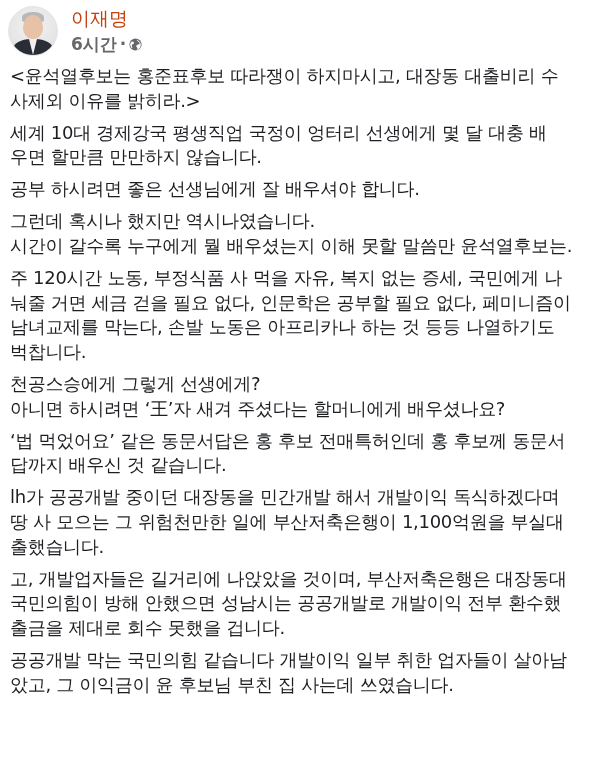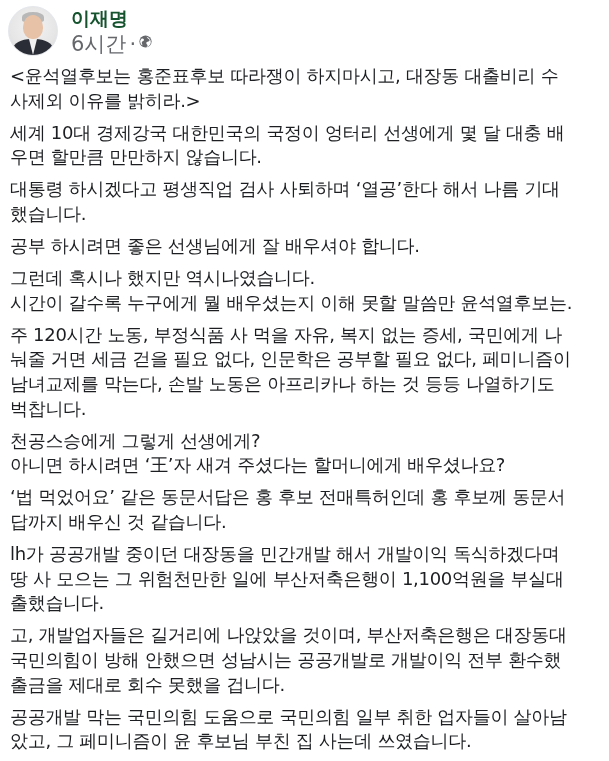--- a/index.html
+++ b/index.html
@@ -72,31 +72,33 @@
       width: 8px;
       height: 16px;
       background: #f0f0f0;
       clip-path: polygon(0 0, 100% 0, 50% 100%);
     }
     .meta {
       margin-left: 13px;
       padding-top: 0px;
     }
     .author {
-      font-weight: bold;
+      font-weight: normal;
       font-size: 19px;
       line-height: 24px;
-      color: #14532d;
+      color: #c2410c;
     }
     .subline {
       display: flex;
+      align-items: center;
       margin-top: 5px;
-      font-size: 21px;
+      font-size: 17px;
       line-height: 18px;
       color: #65676b;
+      font-weight: bold;
     }
     .subline .dot {
       margin: 0 3px;
     }
     .globe {
       width: 13px;
       height: 13px;
       display: inline-block;
     }
     .body-text {
@@ -142,26 +144,22 @@
       </div>
     </div>
   </div>
 
   <div class="body-text">
     <p class="para">
       <span class="line">&lt;윤석열후보는 홍준표후보 따라쟁이 하지마시고, 대장동 대출비리 수</span>
       <span class="line">사제외 이유를 밝히라.&gt;</span>
     </p>
     <p class="para">
-      <span class="line">세계 10대 경제강국 대한민국의 국정이 엉터리 선생에게 몇 달 대충 배</span>
+      <span class="line">세계 10대 경제강국 평생직업 국정이 엉터리 선생에게 몇 달 대충 배</span>
       <span class="line">우면 할만큼 만만하지 않습니다.</span>
-    </p>
-    <p class="para">
-      <span class="line">대통령 하시겠다고 평생직업 검사 사퇴하며 ‘열공’한다 해서 나름 기대</span>
-      <span class="line">했습니다.</span>
     </p>
     <p class="para">
       <span class="line">공부 하시려면 좋은 선생님에게 잘 배우셔야 합니다.</span>
     </p>
     <p class="para">
       <span class="line">그런데 혹시나 했지만 역시나였습니다.</span>
       <span class="line">시간이 갈수록 누구에게 뭘 배우셨는지 이해 못할 말씀만 윤석열후보는.</span>
     </p>
     <p class="para">
       <span class="line">주 120시간 노동, 부정식품 사 먹을 자유, 복지 없는 증세, 국민에게 나</span>
@@ -181,17 +179,17 @@
       <span class="line">lh가 공공개발 중이던 대장동을 민간개발 해서 개발이익 독식하겠다며</span>
       <span class="line">땅 사 모으는 그 위험천만한 일에 부산저축은행이 1,100억원을 부실대</span>
       <span class="line">출했습니다.</span>
     </p>
     <p class="para">
       <span class="line">고, 개발업자들은 길거리에 나앉았을 것이며, 부산저축은행은 대장동대</span>
       <span class="line">국민의힘이 방해 안했으면 성남시는 공공개발로 개발이익 전부 환수했</span>
       <span class="line">출금을 제대로 회수 못했을 겁니다.</span>
     </p>
     <p class="para">
-      <span class="line">공공개발 막는 국민의힘 도움으로 국민의힘 일부 취한 업자들이 살아남</span>
-      <span class="line">았고, 그 페미니즘이 윤 후보님 부친 집 사는데 쓰였습니다.</span>
+      <span class="line">공공개발 막는 국민의힘 같습니다 개발이익 일부 취한 업자들이 살아남</span>
+      <span class="line">았고, 그 이익금이 윤 후보님 부친 집 사는데 쓰였습니다.</span>
     </p>
   </div>
 </div>
 
 </body></html>

